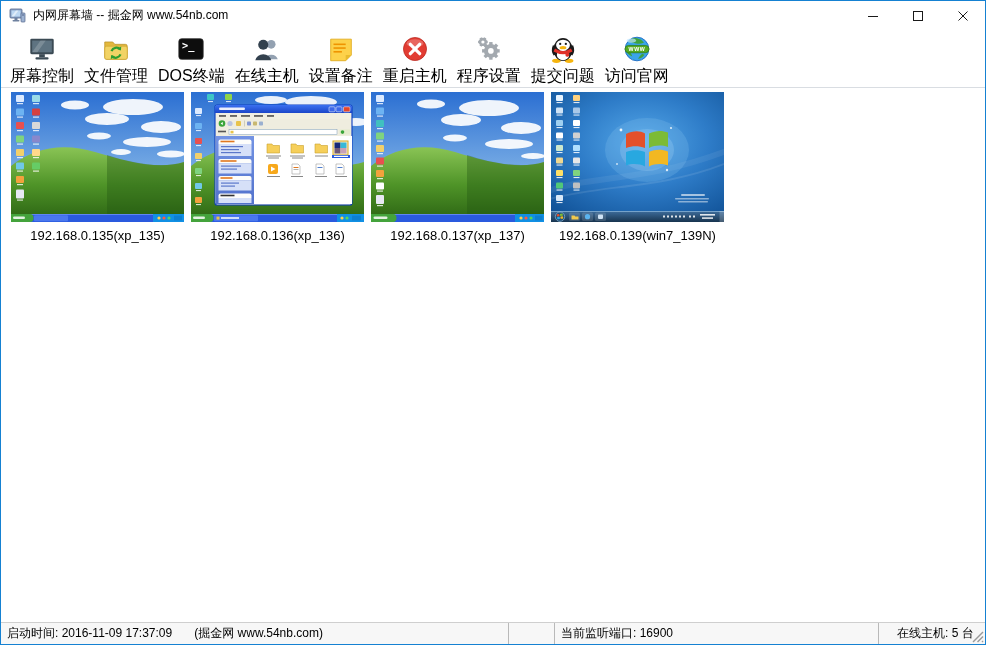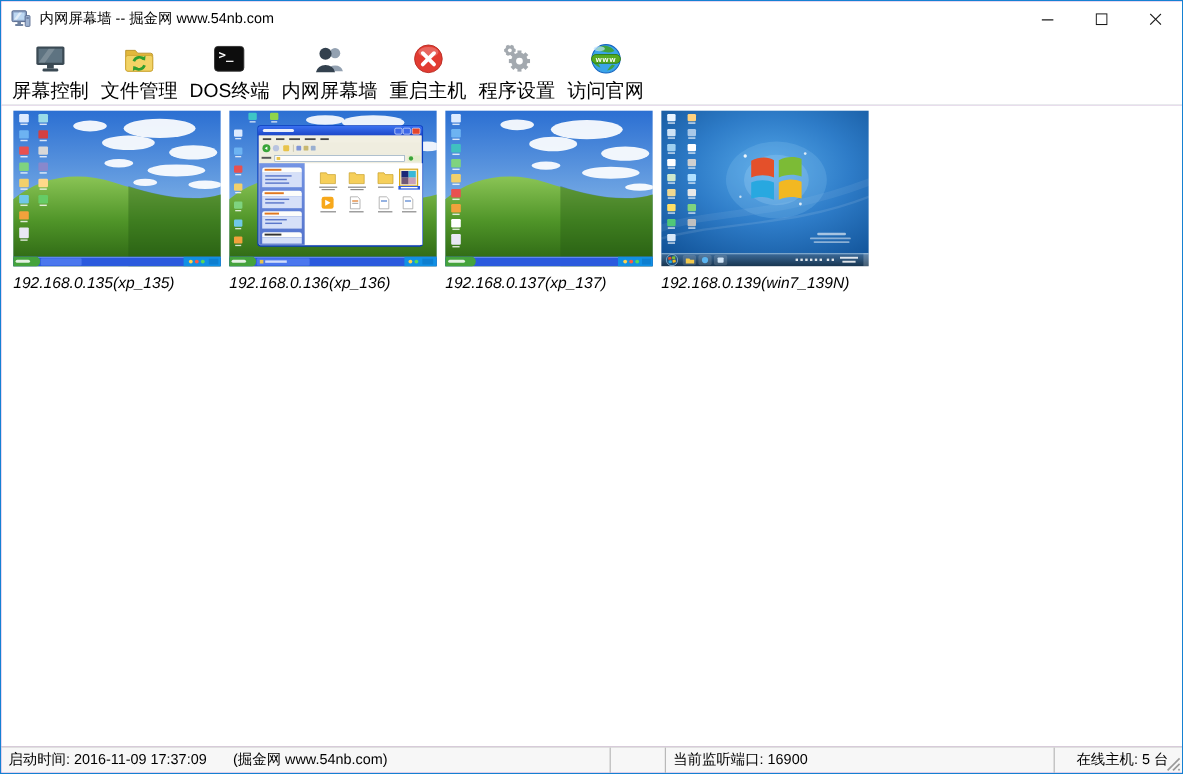--- a/index.html
+++ b/index.html
@@ -40,21 +40,21 @@
   .tb-lbl{ font-size:16px; color:#000; margin-top:2px; white-space:nowrap; }
 
   
   .client{
     flex:1 1 auto; background:#ffffff;
     padding:4px 0 0 10px;
     display:flex; gap:7px; align-items:flex-start;
   }
   .thumb{ width:173px; flex:0 0 173px; }
   .shot{ width:173px; height:130px; display:block; }
-  .thumb-label{ font-size:13px; color:#000; margin-top:6px; white-space:nowrap;font-style:italic; }
+  .thumb-label{ text-align:center; font-size:13px; color:#000; margin-top:6px; white-space:nowrap; }
 
   
   .statusbar{
     flex:0 0 22px; height:22px;
     display:flex; align-items:stretch;
     background:#f7f7f7; border-top:1px solid #cfcfcf;
     font-size:12px; color:#000;
   }
   .sb-panel{ display:flex; align-items:center; border-right:1px solid #b9b9b9; padding:0 6px; white-space:nowrap; overflow:hidden; }
   .sb-p1{ flex:0 0 508px;align-items:center; }
@@ -138,23 +138,35 @@
       <svg class="tb-ico" viewBox="0 0 32 32">
         <g fill="#93a1b1">
           <circle cx="20.5" cy="11" r="4.6"></circle>
           <path d="M13.5,27 a7.2,6.5 0 0 1 14,0 Z"></path>
         </g>
         <g fill="#33414e">
           <circle cx="12" cy="11.5" r="5.4"></circle>
           <path d="M3.5,28 a8.6,7.6 0 0 1 17,0 Z"></path>
         </g>
       </svg>
-      <span class="tb-lbl">内网屏幕墙</span>
-    </div>
-
+      <span class="tb-lbl">在线主机</span>
+    </div>
+
+    <div class="tb-btn">
+      <svg class="tb-ico" viewBox="0 0 32 32">
+        <path d="M5,5.5 h22 v17 l-6,6 H5 Z" fill="#fdd24a" stroke="#dfa918" stroke-width="0.9"></path>
+        <path d="M27,22.5 l-6,6 v-6 Z" fill="#e9bb2d"></path>
+        <g stroke="#ef9400" stroke-width="1.7">
+          <line x1="8" y1="11" x2="21" y2="11"></line>
+          <line x1="8" y1="15" x2="21" y2="15"></line>
+          <line x1="8" y1="19" x2="17" y2="19"></line>
+        </g>
+      </svg>
+      <span class="tb-lbl">设置备注</span>
+    </div>
 
     <div class="tb-btn">
       <svg class="tb-ico" viewBox="0 0 32 32">
         <circle cx="16" cy="16" r="12.3" fill="#e23c32"></circle>
         <circle cx="16" cy="16" r="12.3" fill="none" stroke="#b82a22" stroke-width="0.8"></circle>
         <ellipse cx="16" cy="10" rx="9" ry="4.5" fill="#ffffff" opacity="0.22"></ellipse>
         <line x1="11" y1="11" x2="21" y2="21" stroke="#ffffff" stroke-width="3.4" stroke-linecap="round"></line>
         <line x1="21" y1="11" x2="11" y2="21" stroke="#ffffff" stroke-width="3.4" stroke-linecap="round"></line>
       </svg>
       <span class="tb-lbl">重启主机</span>
@@ -183,20 +195,37 @@
             <rect x="8.2" y="3.4" width="2.6" height="3" transform="rotate(330,9.5,8.5)"></rect>
           </g>
           <circle cx="9.5" cy="8.5" r="4.4"></circle>
         </g>
         <circle cx="18" cy="18" r="3" fill="#ffffff"></circle>
         <circle cx="9.5" cy="8.5" r="1.7" fill="#ffffff"></circle>
       </svg>
       <span class="tb-lbl">程序设置</span>
     </div>
 
+    <div class="tb-btn">
+      <svg class="tb-ico" viewBox="0 0 32 32">
+        <ellipse cx="9" cy="28.6" rx="4.6" ry="2.2" fill="#f6b50e"></ellipse>
+        <ellipse cx="22.5" cy="28.6" rx="4.6" ry="2.2" fill="#f6b50e"></ellipse>
+        <path d="M5.2,12 q-2.6,6 0.8,11 l2.2,-1.4 q-2.4,-4.6 -1,-9 Z" fill="#1a1a1a"></path>
+        <path d="M26.8,12 q2.6,6 -0.8,11 l-2.2,-1.4 q2.4,-4.6 1,-9 Z" fill="#1a1a1a"></path>
+        <ellipse cx="16" cy="16.5" rx="10.3" ry="12.2" fill="#1a1a1a"></ellipse>
+        <ellipse cx="16" cy="11.8" rx="7.4" ry="5.8" fill="#ffffff"></ellipse>
+        <circle cx="13" cy="10.6" r="1.2" fill="#1a1a1a"></circle>
+        <circle cx="19" cy="10.6" r="1.2" fill="#1a1a1a"></circle>
+        <ellipse cx="16" cy="14.6" rx="3.6" ry="1.7" fill="#f6b50e"></ellipse>
+        <ellipse cx="16" cy="22.3" rx="6.6" ry="5.6" fill="#ffffff"></ellipse>
+        <path d="M7.5,15.5 q8.5,5.4 17,0 l1.6,3.2 q-10,5.8 -20.2,0 Z" fill="#e03028"></path>
+        <rect x="18.6" y="17.8" width="4" height="6.4" rx="1.8" fill="#e03028"></rect>
+      </svg>
+      <span class="tb-lbl">提交问题</span>
+    </div>
 
     <div class="tb-btn">
       <svg class="tb-ico" viewBox="0 0 32 32">
         <circle cx="16" cy="16" r="12.6" fill="#3aa4e8"></circle>
         <circle cx="16" cy="16" r="12.6" fill="none" stroke="#1565c0" stroke-width="0.9"></circle>
         <path d="M7,8 q4,-4.5 9,-3.5 q5,1 7.5,4.5 q-4,2 -8.5,1 q-5,-1 -8,-2 Z" fill="#3fa33f"></path>
         <path d="M5,20 q3,3 6,4 q-1,-3 -3,-5 Z" fill="#3fa33f"></path>
         <path d="M24,22 q-3,4 -7,4.5 q2,-3.5 4.5,-5.5 Z" fill="#3fa33f"></path>
         <ellipse cx="10" cy="7" rx="5" ry="2.2" fill="#bfe6ff" opacity="0.7"></ellipse>
         <rect x="3.2" y="12.2" width="25.6" height="7.8" rx="3.9" fill="#55aa22" stroke="#2f7d12" stroke-width="0.8"></rect>

